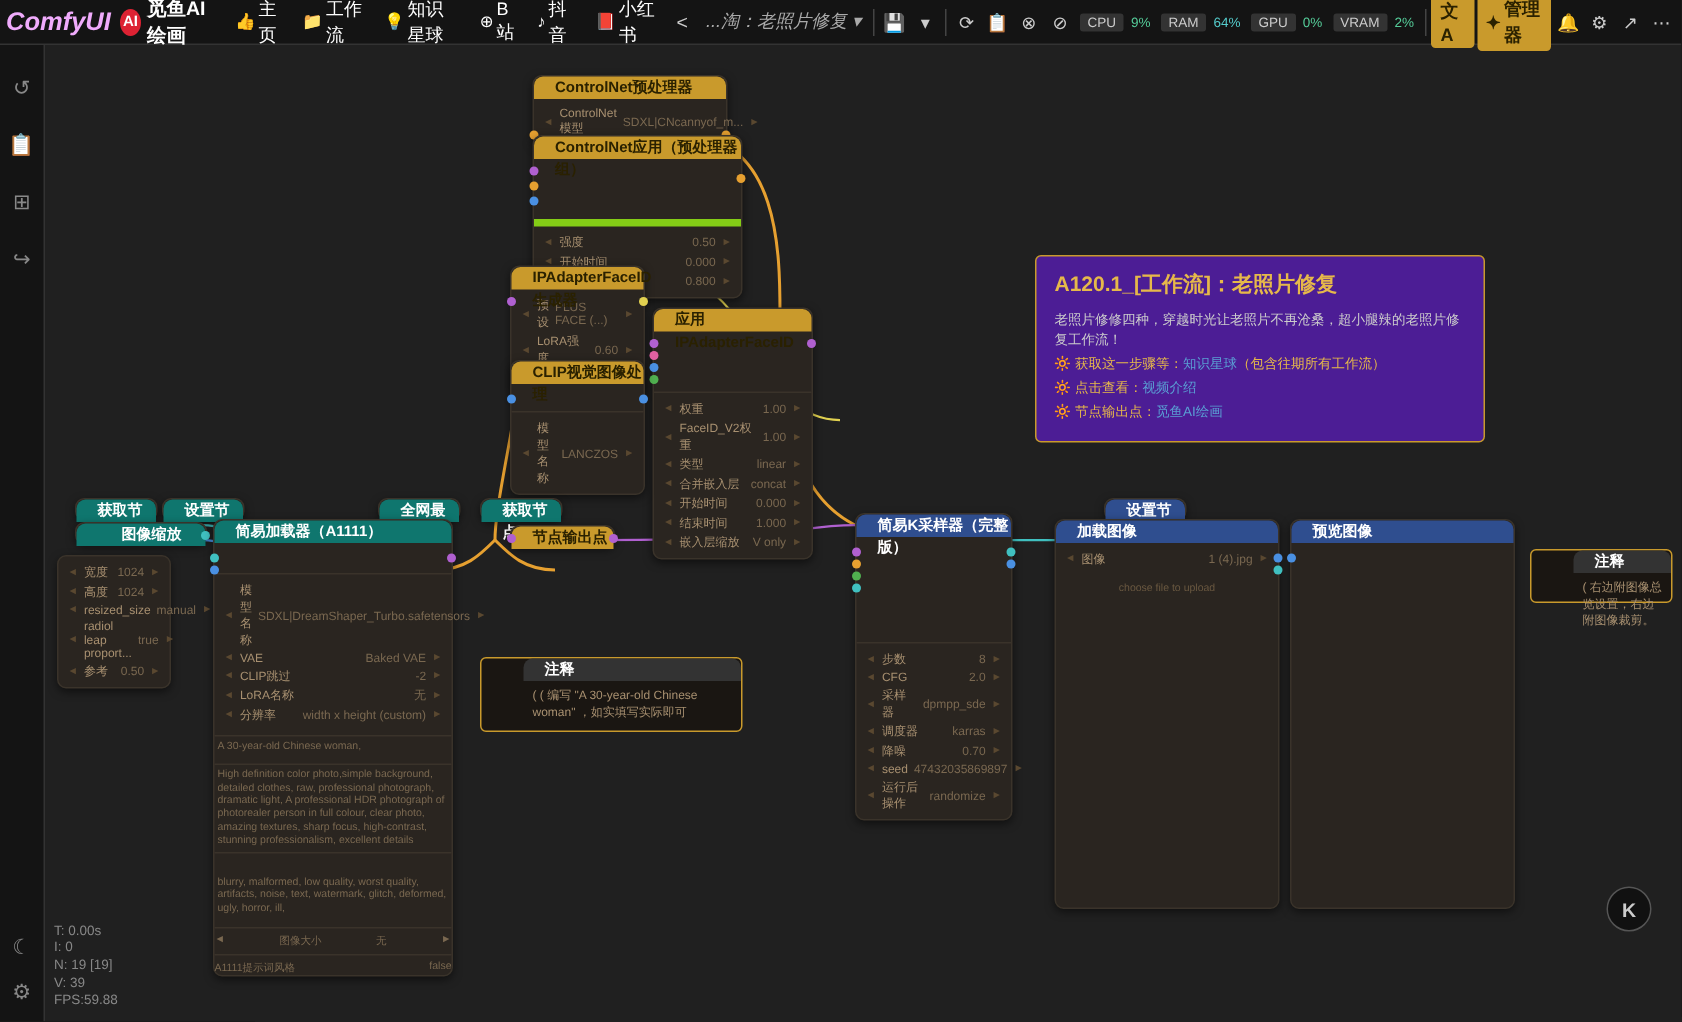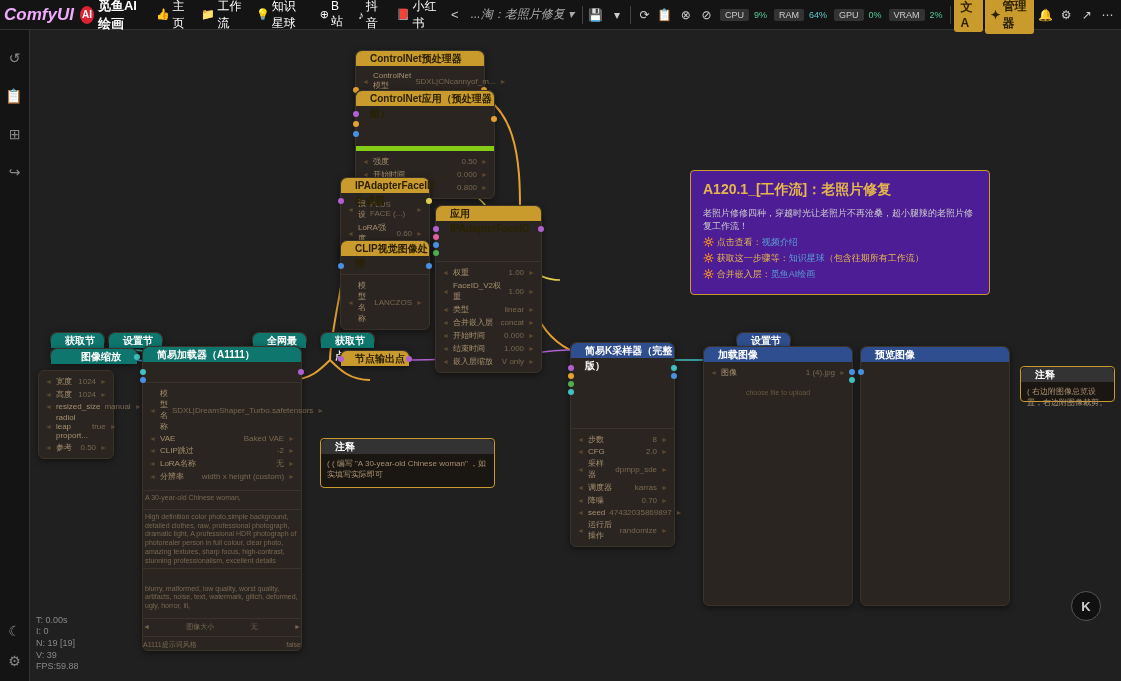--- a/index.html
+++ b/index.html
@@ -54,21 +54,21 @@
   .p-yellow{background:#e0d050;}
 
   
   .info-note{position:absolute;background:#4c1d95;border:1px solid #c99a2c;border-radius:4px;padding:10px 12px;color:#ddd;font-size:10px;}
   .info-note h3{color:#e6b84a;font-size:14px;font-weight:bold;margin-bottom:8px;}
   .info-note p{font-size:9px;color:#ccc;margin:3px 0;}
   .info-note .bullet{color:#e6b84a;font-size:9px;margin:3px 0;}
   .info-note .lnk{color:#5a9fd4;}
 
   
-  .small-note{position:absolute;background:#1a1612;border:1px solid #c99a2c;border-radius:4px;}
+  .small-note{position:absolute;background:#1a1612;border:1px solid #c99a2c;border-radius:4px;padding-left:28px;}
   .small-note .node-hdr{background:#333;color:#fff;}
   .small-note .note-body{padding:4px 6px;font-size:8px;color:#a89070;}
 
   
   .stats{position:absolute;left:6px;bottom:8px;font-size:9px;color:#888;line-height:1.3;}
   .idle{position:absolute;left:0;bottom:0;font-size:10px;color:#999;padding:1px 4px;}
 
   
   .float-btn{position:absolute;right:20px;bottom:60px;width:30px;height:30px;border-radius:50%;background:#111;border:1px solid #555;display:flex;align-items:center;justify-content:center;color:#ccc;font-weight:bold;font-size:13px;cursor:pointer;}
 
@@ -504,23 +504,23 @@
   </div>
 
   <div class="node" style="left:830px;top:316px;width:150px;height:260px;">
     <div class="node-hdr hdr-blue">预览图像</div>
     <div class="port-l p-blue" style="top:22px;"></div>
   </div>
 
   <div class="info-note" style="left:660px;top:140px;width:300px;">
     <h3>A120.1_[工作流]：老照片修复</h3>
     <p>老照片修修四种，穿越时光让老照片不再沧桑，超小腿辣的老照片修复工作流！</p>
+    <p class="bullet">🔆 <span>获取这一步骤等：</span><span class="lnk">知识星球</span><span>（包含往期所有工作流）</span></p>
     <p class="bullet">🔆 <span>点击查看：</span><span class="lnk">视频介绍</span></p>
-    <p class="bullet">🔆 <span>获取这一步骤等：</span><span class="lnk">知识星球</span><span>（包含往期所有工作流）</span></p>
-    <p class="bullet">🔆 <span>合并嵌入层：</span><span class="lnk">觅鱼AI绘画</span></p>
+    <p class="bullet">🔆 <span>节点输出点：</span><span class="lnk">觅鱼AI绘画</span></p>
   </div>
 
   <div class="small-note" style="left:990px;top:336px;width:95px;height:36px;">
     <div class="node-hdr">注释</div>
     <div class="note-body">( 右边附图像总览设置，右边附图像裁剪。</div>
   </div>
 
   <div class="stats">
     <div>T: 0.00s</div>
     <div>I: 0</div>

